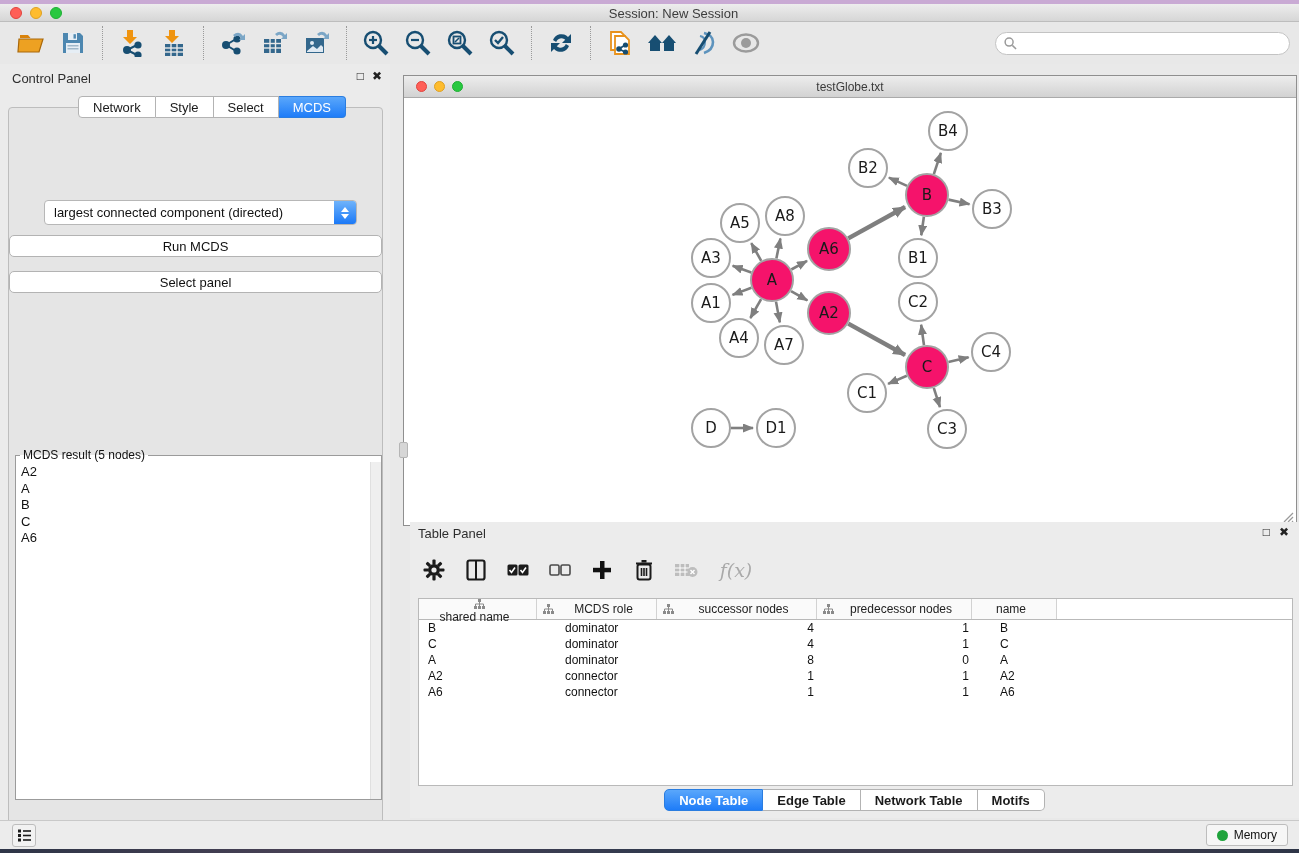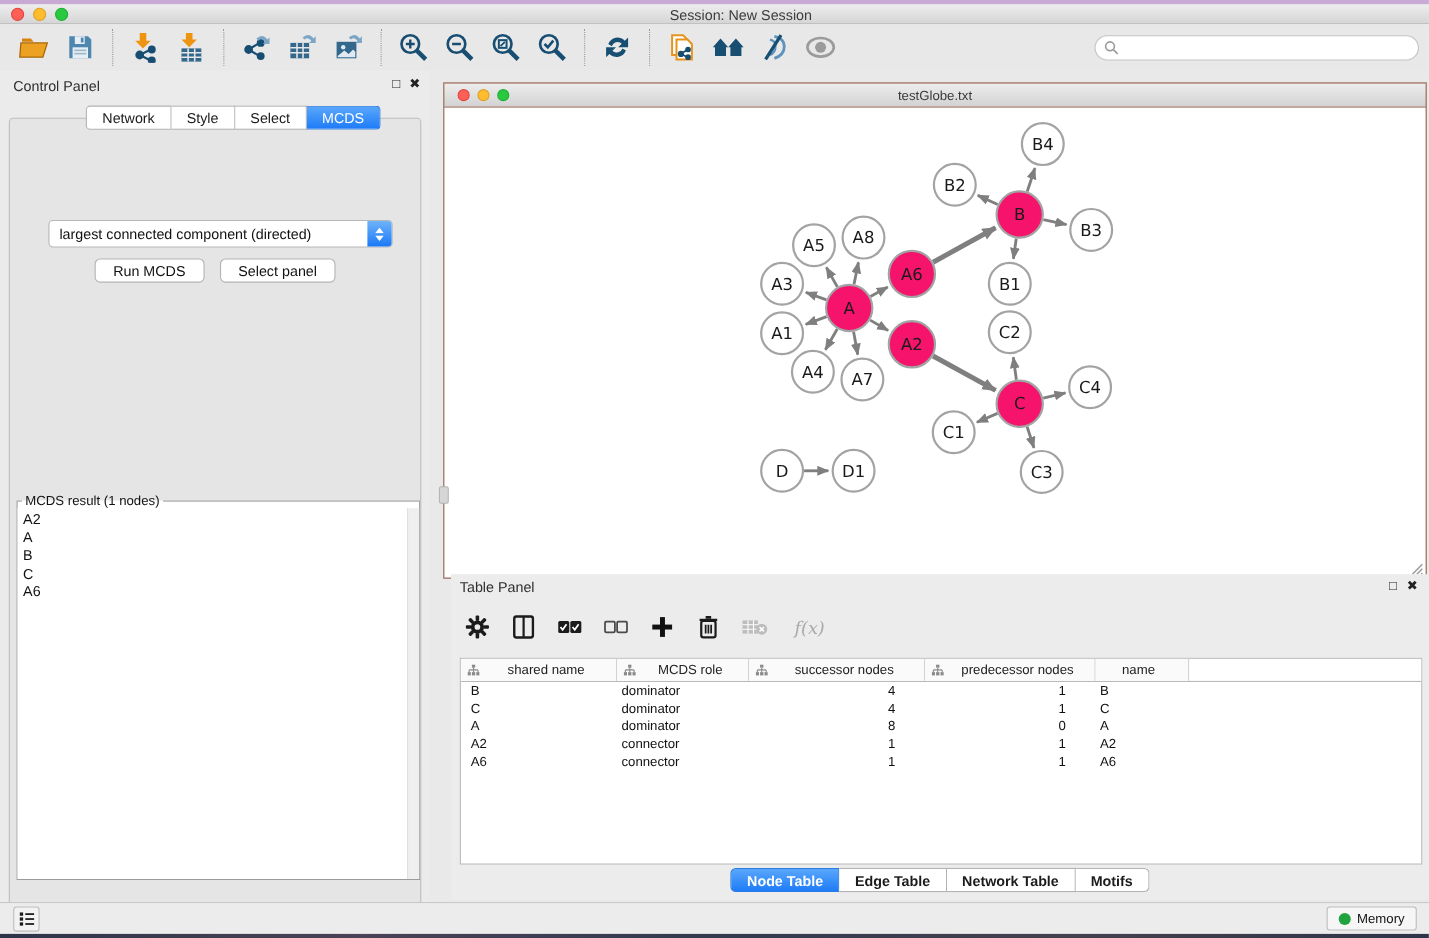--- a/index.html
+++ b/index.html
@@ -41,21 +41,21 @@
     font-size:13px; color:#1b1b1b; display:flex; align-items:center; cursor:default; }
   .cp-tab:first-child { border-left:1px solid #b3b3b3; border-radius:4px 0 0 4px; }
   .cp-tab:last-child { border-radius:0 4px 4px 0; }
   .cp-tab.active { background:linear-gradient(#5aa7fb,#1e7cf8); border-color:#2a7de0; color:#fff; }
   .opt-label { position:absolute; left:0; top:68px; width:100%; text-align:center; font-size:13px; color:#1c1c1c; }
   .dropdown { position:absolute; left:35px; top:92px; width:313px; height:25px; background:#fff;
     border:1px solid #b7b7b7; border-radius:4px; display:flex; align-items:center; font-size:13px; color:#111; }
   .dropdown .dd-text { flex:1; padding-left:9px; white-space:nowrap; overflow:hidden; }
   .dd-cap { width:22px; height:23px; border-radius:0 3px 3px 0; background:linear-gradient(#6fb3fb,#1b79f7);
     display:flex; flex-direction:column; align-items:center; justify-content:center; gap:2px; }
-  .btn-row { position:absolute; left:0; top:127px; width:100%; display:flex; justify-content:center; gap:14px; }
+  .btn-row { position:absolute; left:0; top:127px; width:100%; display:flex; justify-content:center; gap:14px;flex-direction:column; }
   .pbtn { height:22px; padding:0 16px; background:#fff; border:1px solid #b3b3b3; border-radius:5px;
     font-size:13px; color:#111; cursor:default; font-family:inherit; }
   .result-box { position:absolute; left:6px; top:340px; width:367px; height:352px;
     border:1px solid #9b9b9b; background:#fff; }
   .result-box legend { font-size:12px; color:#111; margin-left:4px; padding:0 3px; background:transparent; }
   .result-list { position:absolute; inset:0; background:#fff; padding:2px 0 0 5px; }
   .result-item { font-size:13px; color:#111; line-height:16.5px; }
   .result-scroll { position:absolute; right:0; top:0; width:11px; height:100%; background:#efefef; border-left:1px solid #e0e0e0; }
 
   
@@ -73,21 +73,21 @@
   .hthumb { position:absolute; left:440px; bottom:-7px; width:14px; height:8px; background:#d6d6d6;
     border:1px solid #b5b5b5; border-radius:2px; }
 
   
   .table-panel { position:absolute; left:410px; top:522px; width:889px; height:296px; background:#ececec; }
   .tp-head { position:absolute; left:0; top:0; width:100%; height:24px; }
   .tp-title { position:absolute; left:8px; top:4px; font-size:13px; color:#2e2e2e; }
   .tp-icons { position:absolute; right:10px; top:3px; display:flex; gap:9px; font-size:12px; color:#222; }
   .tp-toolbar { position:absolute; left:10px; top:30px; height:36px; display:flex; align-items:center; gap:14px; }
   .tp-tool { width:28px; height:30px; display:flex; align-items:center; justify-content:center; cursor:default; }
-  .fx-label { font-family:"DejaVu Serif","Liberation Serif",serif; font-style:italic; font-size:16px; color:#a9a9a9; }
+  .fx-label { font-family:"DejaVu Serif","Liberation Serif",serif; font-style:italic; font-size:19px; color:#a9a9a9; }
   .table-wrap { position:absolute; left:8px; top:76px; width:875px; height:188px; background:#fff; border:1px solid #b9b9b9; }
   .thead { display:flex; height:21px; border-bottom:1px solid #b9b9b9; background:#fff; }
   .th { display:flex; align-items:center; background:#fafafa; border-right:1px solid #d2d2d2; font-size:12px; color:#222; }
   .th .th-label { flex:1; text-align:center; padding-right:6px; }
   .tbody .tr { display:flex; height:16px; }
   .td { font-size:12px; color:#111; line-height:16px; white-space:nowrap; overflow:hidden; }
   .td.left { padding-left:9px; text-align:left; }
   .td.right { padding-right:22px; text-align:right; }
   .table-tabs { position:absolute; left:0; top:267px; width:100%; display:flex; justify-content:center; }
   .t-tab { height:22px; padding:0 14px; background:#fff; border:1px solid #b3b3b3; border-left:none;
@@ -301,21 +301,21 @@
           <svg width="8" height="5" viewBox="0 0 8 5">
               <path d="M0 0 L4 5 L8 0 z" fill="#fff"></path>
             </svg>
         </span>
       </div>
       <div class="btn-row">
         <button class="pbtn">Run MCDS</button>
         <button class="pbtn">Select panel</button>
       </div>
       <fieldset class="result-box">
-        <legend>MCDS result (1 nodes)</legend>
+        <legend>MCDS result (5 nodes)</legend>
         <div style="position:relative; width:100%; height:100%;">
           <div class="result-list" id="result-list">
               <div class="result-item">A2</div>
               <div class="result-item">A</div>
               <div class="result-item">B</div>
               <div class="result-item">C</div>
               <div class="result-item">A6</div>
             </div>
           <div class="result-scroll"></div>
         </div>
@@ -495,21 +495,21 @@
           <circle cx="18.5" cy="10" r="5" fill="#bdbdbd"></circle>
           <path d="M16.5 8 l4 4 M20.5 8 l-4 4" stroke="#fff" stroke-width="1.4"></path>
         </svg>
       </span>
       <span class="tp-tool" style="width:44px;">
         <span class="fx-label">f(x)</span>
       </span>
     </div>
     <div class="table-wrap">
       <div class="thead" id="thead">
-          <div class="th" style="width: 142px;">
+          <div class="th" style="width: 118px; flex-direction: column;">
             <span style="margin:0 3px 0 6px;display:flex;">
               <svg width="11" height="11" viewBox="0 0 11 11">
                 <g fill="#8a8a8a">
                   <rect x="4" y="0" width="3" height="3"></rect>
                   <rect x="0" y="7" width="3" height="3"></rect>
                   <rect x="4" y="7" width="3" height="3"></rect>
                   <rect x="8" y="7" width="3" height="3"></rect>
                 </g>
                 <g stroke="#8a8a8a" stroke-width="1">
                   <line x1="5.5" y1="3" x2="5.5" y2="5"></line>

